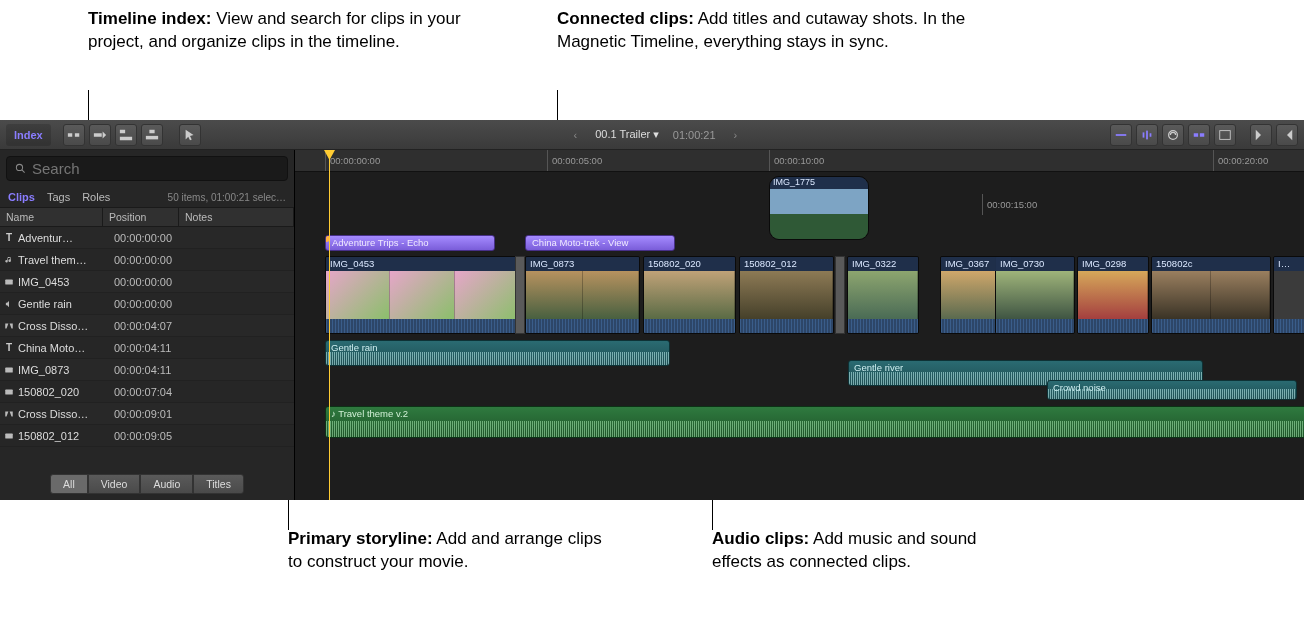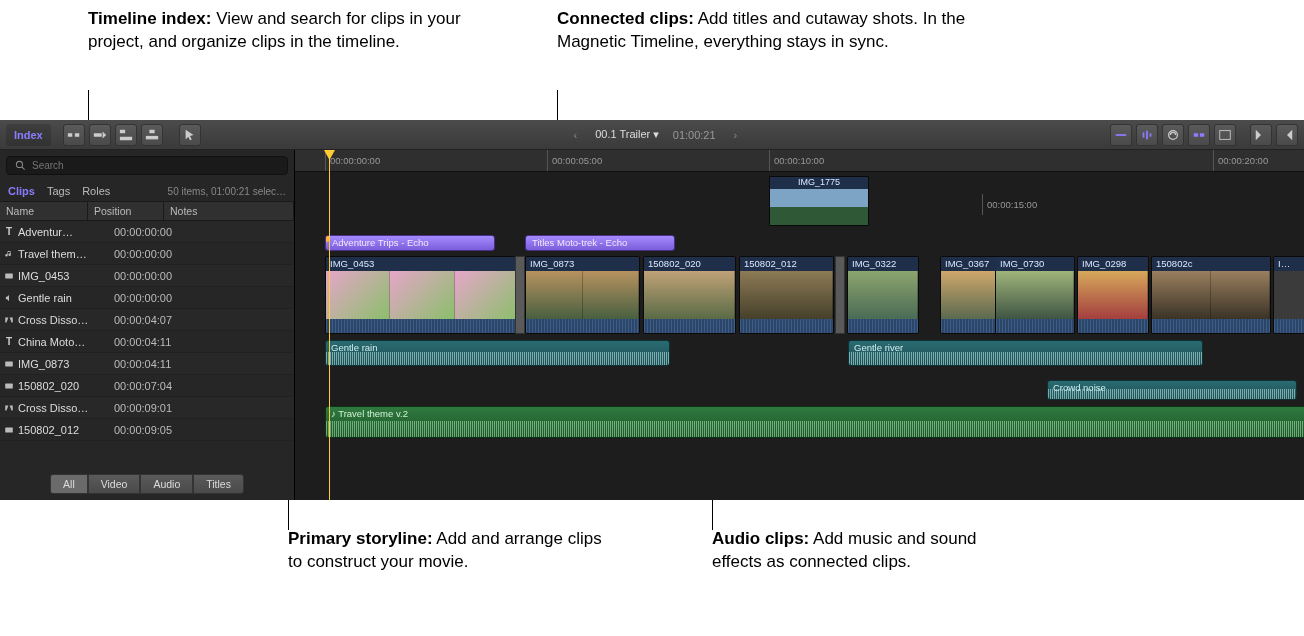--- a/index.html
+++ b/index.html
@@ -22,28 +22,28 @@
   .tcenter .title { color:#ddd; }
   .tcenter .tc { color:#999; }
   .tright { display:flex; gap:4px; align-items:center; }
 
   .main { flex:1; display:flex; overflow:hidden; }
 
   
   .index { width:295px; background:#262626; border-right:1px solid #000; display:flex; flex-direction:column; }
   .search { display:flex; align-items:center; gap:6px; margin:6px; background:#1a1a1a; border:1px solid #111; border-radius:4px; padding:3px 8px; color:#888; }
   .search svg{width:11px;height:11px;fill:#888;}
-  .search input { flex:1; background:transparent; border:0; color:#ccc; font-size:10px; outline:none; }
+  .search input { flex:1; background:transparent; border:0; color:#ccc; font-size:15px; outline:none; }
   .tabs { display:flex; align-items:center; gap:12px; padding:4px 8px; }
   .tabs .tab { cursor:pointer; color:#bbb; }
   .tabs .tab.sel { color:#8a7dff; font-weight:600; }
   .tabs .count { margin-left:auto; color:#888; font-size:10px; white-space:nowrap; overflow:hidden; text-overflow:ellipsis; max-width:120px;}
   .cols { display:flex; background:#303030; border-top:1px solid #1a1a1a; border-bottom:1px solid #1a1a1a; font-size:10.5px; color:#bbb; }
   .cols div { padding:3px 6px; border-right:1px solid #1a1a1a; }
-  .c-name{width:88px;} .c-pos{width:76px;} .c-notes{flex:1;border-right:0;}
+  .c-name{width:103px;} .c-pos{width:76px;} .c-notes{flex:1;border-right:0;}
   .rows { flex:1; overflow:hidden; }
   .row { display:flex; align-items:center; height:22px; border-bottom:1px solid #212121; cursor:pointer; }
   .row:nth-child(odd){background:#282828;}
   .row .ic { width:18px; display:flex; justify-content:center; color:#999; }
   .row .ic svg{width:10px;height:10px;fill:#bbb;}
   .row .nm { width:90px; white-space:nowrap; overflow:hidden; text-overflow:ellipsis; color:#ddd; }
   .row .ps { width:76px; color:#bbb; padding-left:6px; }
   .filters { display:flex; gap:0; margin:6px auto; }
   .filters .fb { padding:3px 12px; background:linear-gradient(#5a5a5a,#4a4a4a); border:1px solid #333; font-size:10.5px; color:#ddd; cursor:pointer; }
   .filters .fb:first-child{border-radius:3px 0 0 3px;}
@@ -64,21 +64,21 @@
   .lane.audio1 { top:190px; height:26px; }
   .lane.audio2 { top:230px; height:20px; }
   .lane.music { top:256px; height:32px; }
 
   .vclip { position:absolute; border:1px solid #0a0a0a; border-radius:2px; overflow:hidden; cursor:pointer; }
   .vclip .lbl { position:absolute; top:0; left:0; right:0; height:14px; padding:1px 4px; font-size:9.5px; color:#dbe8ff; background:rgba(32,50,80,.9); white-space:nowrap; overflow:hidden; z-index:2;}
   .vclip .thumb { position:absolute; top:14px; left:0; right:0; bottom:14px; display:flex; }
   .vclip .thumb span{flex:1; border-right:1px solid rgba(0,0,0,.25);}
   .vclip .wave { position:absolute; bottom:0; left:0; right:0; height:14px; background:repeating-linear-gradient(90deg,#3a5d8a 0,#3a5d8a 1px,#2d4668 1px,#2d4668 3px); }
 
-  .conn-clip { position:absolute; top:0; height:50px; border:1px solid #0a0a0a; border-radius:1px; overflow:hidden; cursor:pointer;text-align:center; }
+  .conn-clip { position:absolute; top:0; height:64px; border:1px solid #0a0a0a; border-radius:10px; overflow:hidden; cursor:pointer; }
   .conn-clip .clbl{position:absolute;top:0;left:0;right:0;height:12px;background:rgba(32,50,80,.9);color:#dbe8ff;font-size:9px;padding:0 3px;z-index:2;}
   .conn-clip .cthumb{position:absolute;top:12px;left:0;right:0;bottom:0;}
 
   .title-clip { position:absolute; top:0; height:16px; background:linear-gradient(#a58bff,#7a5dd9); border:1px solid #473089; border-radius:3px; font-size:9.5px; color:#f0eaff; padding:1px 6px; cursor:pointer; white-space:nowrap; overflow:hidden;}
   .marker{position:absolute;left:-4px;top:-2px;width:8px;height:8px;background:#ffb040;border-radius:50%;}
 
   .aclip { position:absolute; top:0; height:100%; border-radius:3px; cursor:pointer; overflow:hidden; }
   .aclip.teal { background:linear-gradient(#2a6b72,#1f4e53); border:1px solid #0d3236; }
   .aclip.green { background:linear-gradient(#2f7a3f,#1e5429); border:1px solid #0c3216; }
   .aclip .albl { font-size:9.5px; padding:1px 5px; color:#cfeff1; }
@@ -335,21 +335,21 @@
       <div class="playhead" id="playhead" style="left: 34px;"></div>
 
       <div class="lane connected" id="lane-connected">
           <div class="conn-clip" style="left:474px;width:100px">
             <div class="clbl">IMG_1775</div>
             <div class="cthumb th-lake"></div>
           </div>
         </div>
       <div class="lane titles" id="lane-titles">
           <div class="title-clip" style="left: 30px; width: 170px;">Adventure Trips - Echo<span class="marker"></span></div>
-          <div class="title-clip" style="left: 230px; width: 150px;">Titles Moto-trek - Echo</div>
+          <div class="title-clip" style="left: 230px; width: 150px;">China Moto-trek - View</div>
         </div>
       <div class="lane primary" id="lane-primary">
           <div class="vclip" style="left: 30px; width: 195px; top: 0px; height: 78px;">
             <div class="lbl">IMG_0453</div>
             <div class="thumb">
               <span class="th-lotus"></span>
               <span class="th-lotus"></span>
               <span class="th-lotus"></span>
             </div>
             <div class="wave"></div>
@@ -420,21 +420,21 @@
             <div class="wave"></div>
           </div>
           <div class="trans" style="left: 220px; top: 0px;"></div>
           <div class="trans" style="left: 540px; top: 0px;"></div>
         </div>
       <div class="lane audio1" id="lane-a1">
           <div class="aclip teal" style="left: 30px; width: 345px;">
             <div class="albl">Gentle rain</div>
             <div class="aw"></div>
           </div>
-          <div class="aclip teal" style="left: 553px; width: 355px;">
+          <div class="aclip teal" style="left: 553px; width: 355px; margin-top: 20px;">
             <div class="albl">Gentle river</div>
             <div class="aw"></div>
           </div>
         </div>
       <div class="lane audio2" id="lane-a2">
           <div class="aclip teal" style="left: 752px; width: 250px;">
             <div class="albl">Crowd noise</div>
             <div class="aw"></div>
           </div>
         </div>

